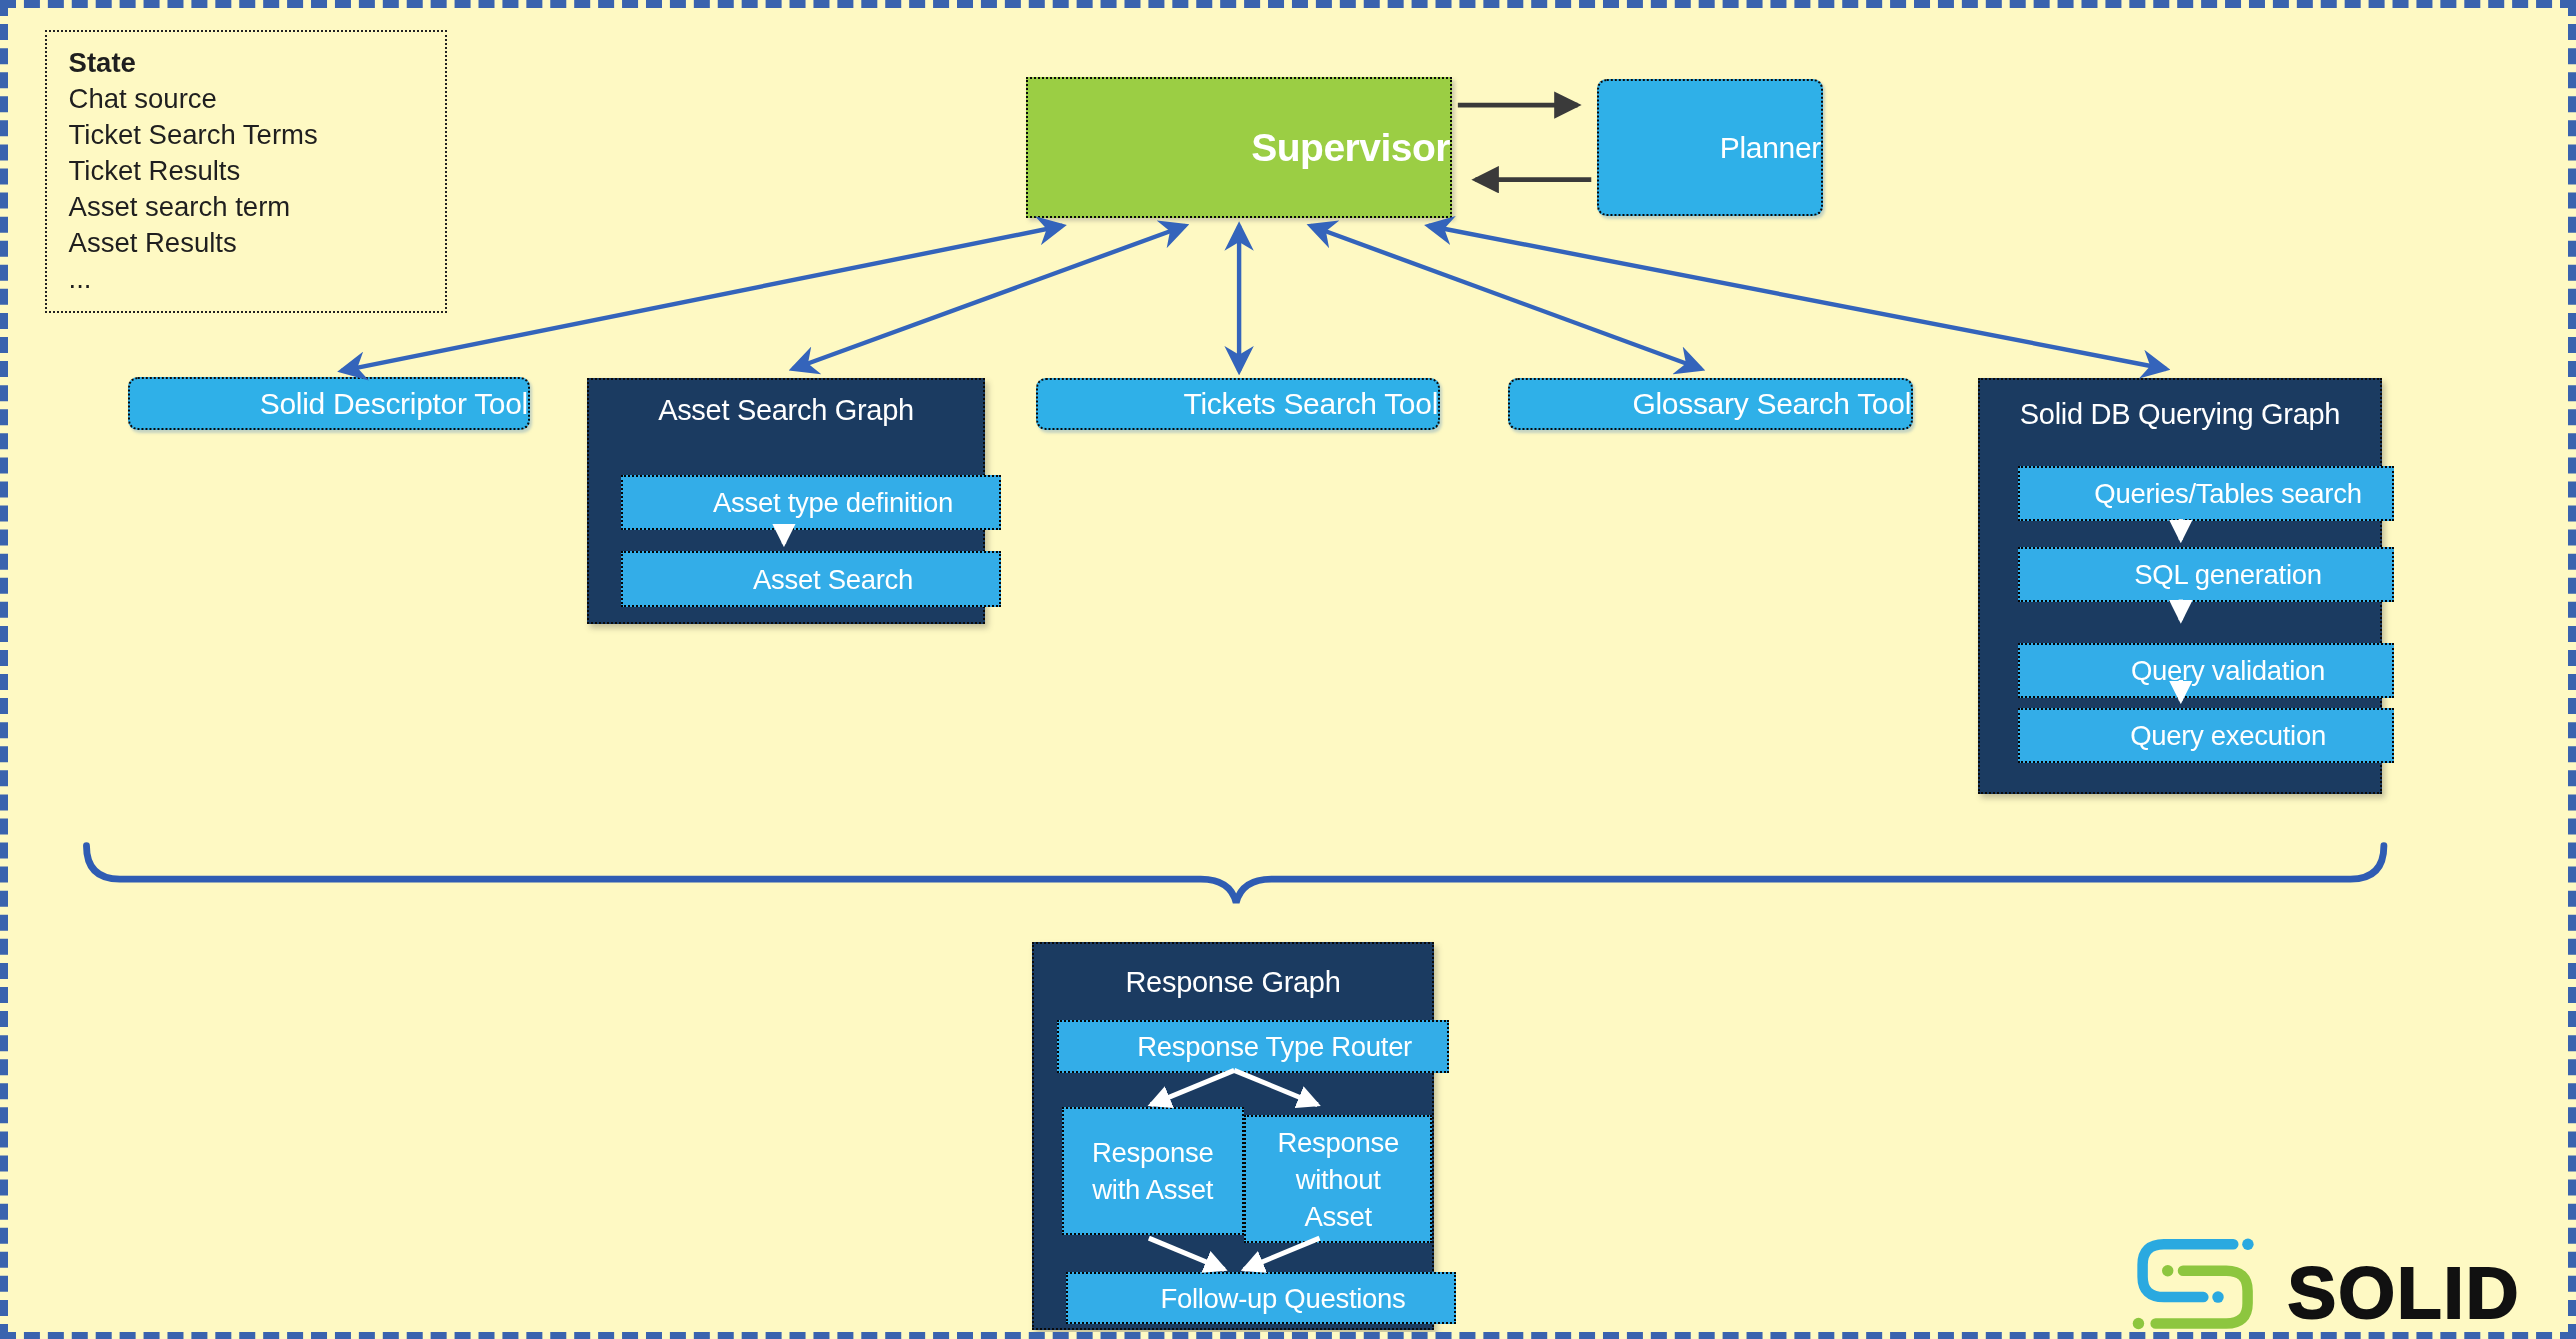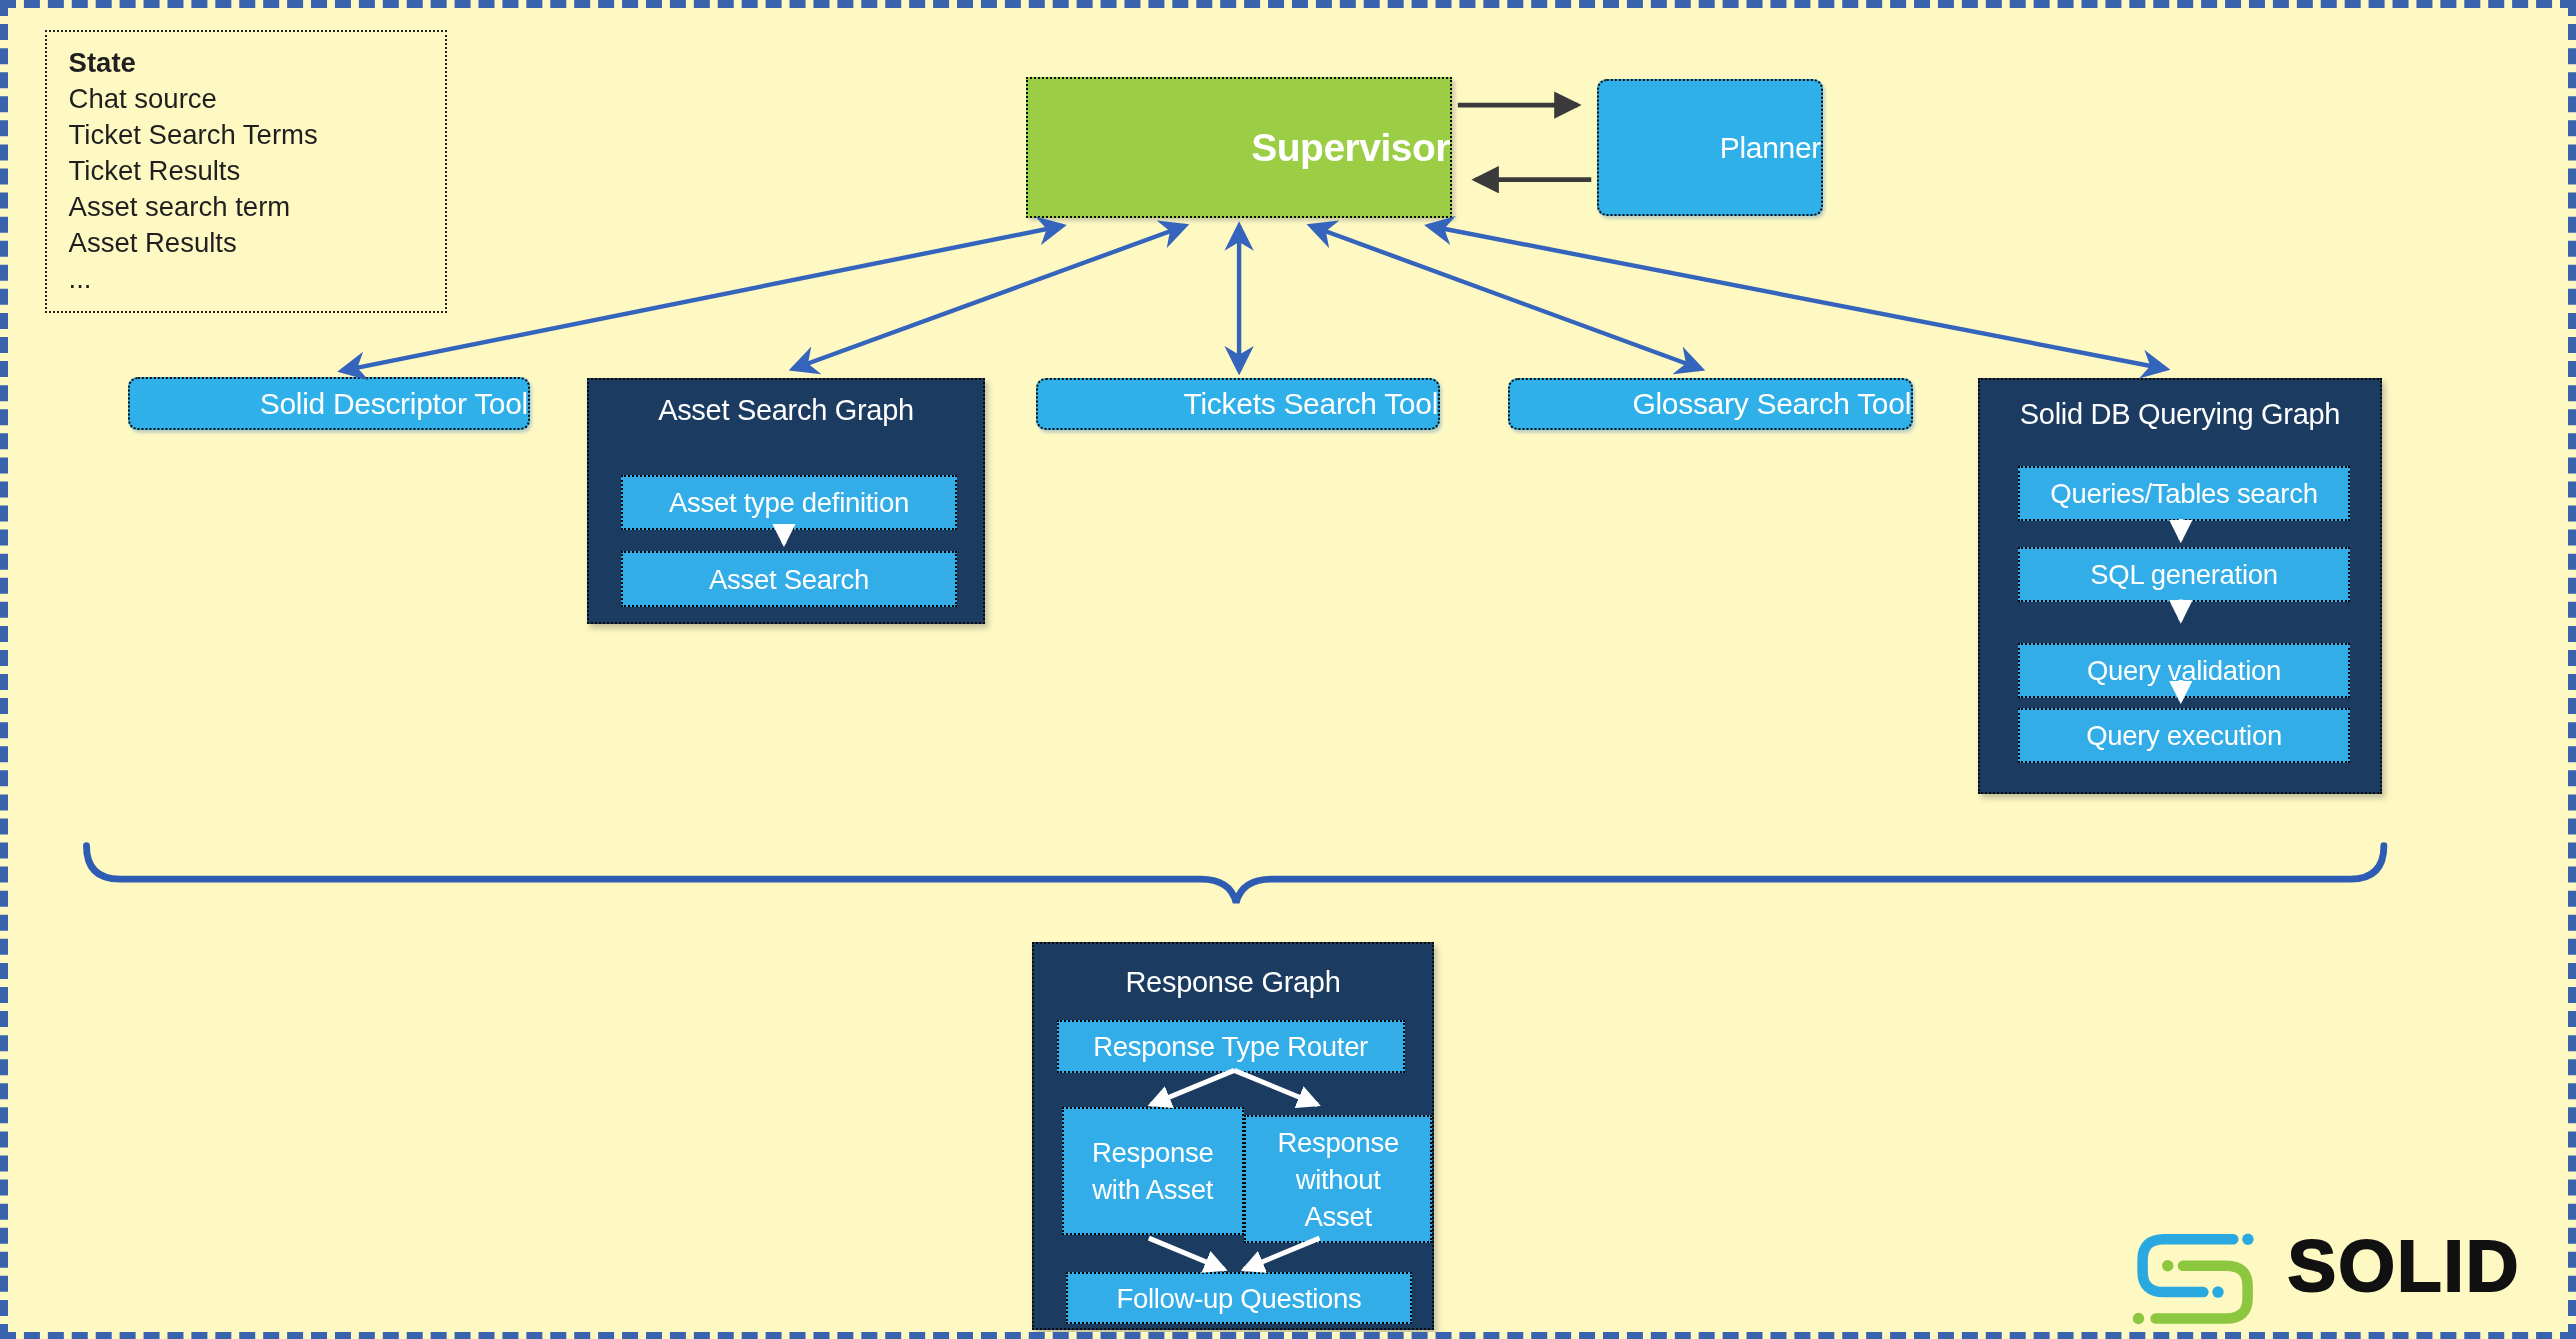--- a/index.html
+++ b/index.html
@@ -46,26 +46,26 @@
   .panel-title{
     position:absolute;left:0;right:0;
     text-align:center;color:#ffffff;font-size:29px;letter-spacing:-0.3px;
   }
   .inner-node{
     position:absolute;
     display:flex;align-items:center;justify-content:center;
     text-align:center;
     background:#33ade8;color:#ffffff;
     border:2px dotted #050505;
-    font-size:27.5px;letter-spacing:-0.3px;line-height:37px;
+    font-size:27.5px;letter-spacing:-0.3px;line-height:37px;padding-left:44px;
   }
   
   .logo{
     left:2117px;top:1216px;height:110px;
-    display:flex;align-items:flex-start;
+    display:flex;align-items:flex-end;
   }
   .logo-text{
     margin-left:25.5px;
     font-size:73px;font-weight:bold;color:#111;
     letter-spacing:2px;
     -webkit-text-stroke:2px #111;
   }
   svg.overlay{
     position:absolute;left:0;top:0;width:2576px;height:1340px;
     pointer-events:none;z-index:50;

